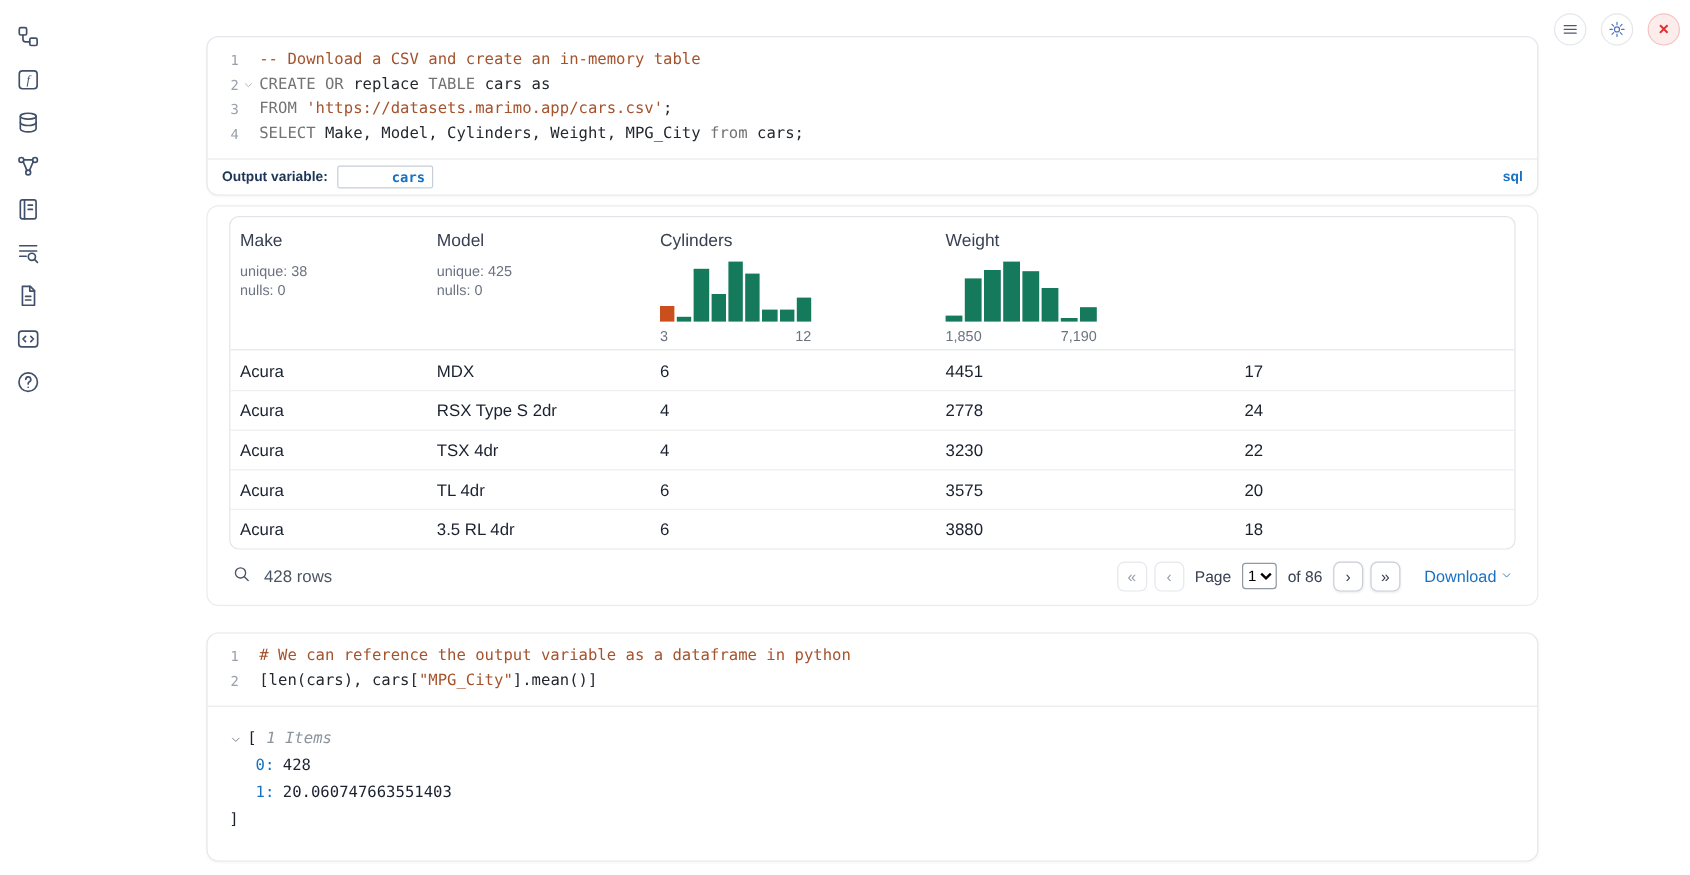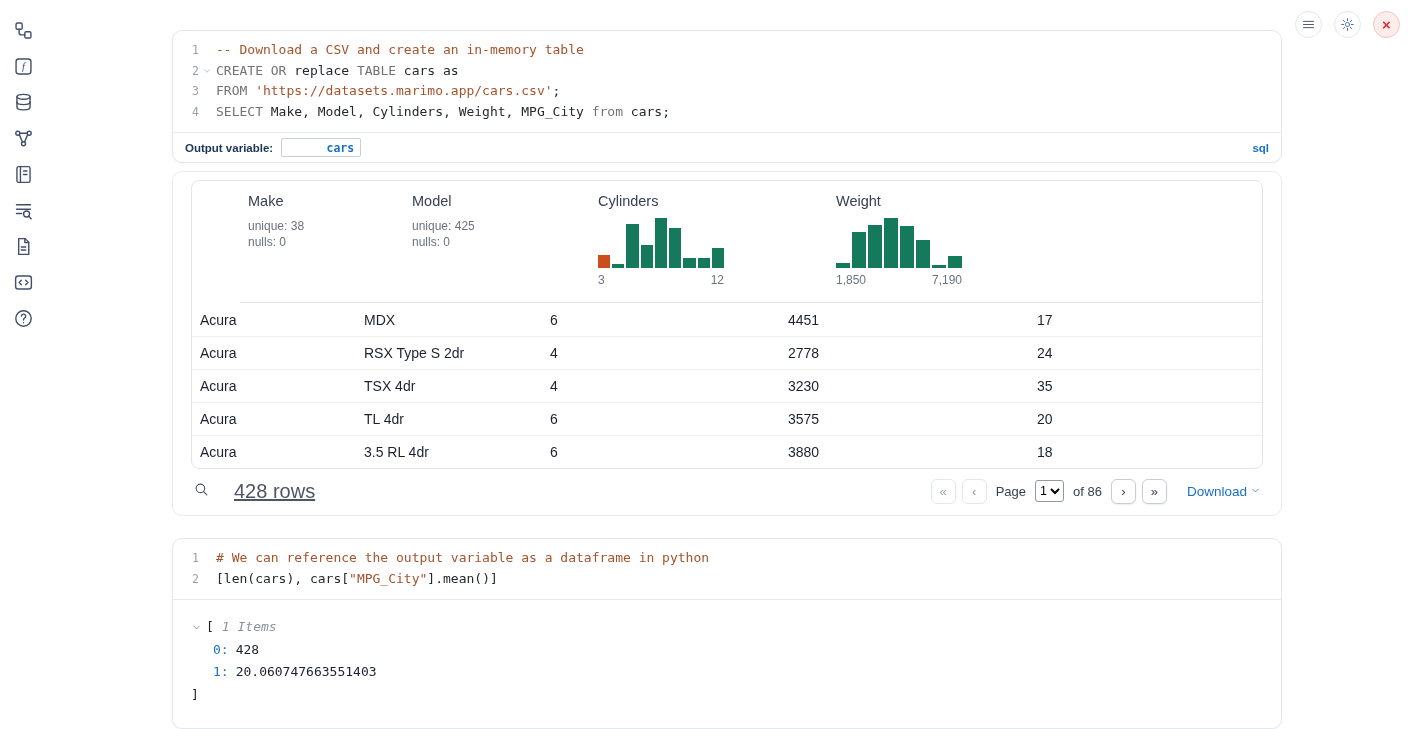--- a/index.html
+++ b/index.html
@@ -36,34 +36,34 @@
 
   .cell-footer { border-top:1px solid #e7eaee; height:30px; display:flex; align-items:center; padding:0 12px; gap:8px; }
   .ov-label { font-size:11.5px; font-weight:700; color:#1d3557; }
   .ov-input { width:80px; height:19px; border:1px solid #c7ced6; border-radius:2px; font-size:11.5px; font-weight:600;
               color:#1971c2; padding:0 6px; font-family:"DejaVu Sans Mono", monospace;text-align:right; }
   .lang-badge { margin-left:auto; font-size:11.5px; font-weight:600; color:#1971c2; }
 
   
   .table-card { margin-top:8px; border:1px solid #e8ebef; border-radius:10px; padding-bottom:2px; }
   .table-inner { margin:8px 18px 0; border:1px solid #e1e5ea; border-radius:8px; overflow:hidden; }
-  .t-head { display:grid; grid-template-columns:164px 186px 238px 249px 1fr; padding:10px 0 15px; border-bottom:1px solid #e1e5ea;margin-left:48px; }
+  .t-head { display:grid; grid-template-columns:164px 186px 238px 249px 1fr; padding:10px 0 4px; border-bottom:1px solid #e1e5ea; }
   .t-col { padding:2px 8px 0; }
   .col-name { font-size:14.5px; color:#374151; margin-bottom:9px; }
   .col-stat { font-size:12px; color:#6b7280; line-height:16px; }
   .hist { display:flex; align-items:flex-end; gap:2px; height:50px; width:126px; margin-top:2px; }
   .hist-bar { flex:1; background:#15795b; }
   .hist-bar.orange { background:#cb4f1d; }
   .hist-axis { display:flex; justify-content:space-between; width:126px; font-size:12px; color:#6b7280; margin-top:5px; }
   .t-row { display:grid; grid-template-columns:164px 186px 238px 249px 1fr; height:33px; align-items:center; }
   .t-row + .t-row { border-top:1px solid #eceef1; }
   .t-cell { padding:0 8px; font-size:14px; color:#1a2230; }
 
   .t-footer { display:flex; align-items:center; height:44px; padding:0 20px; }
-  .tf-left { display:flex; align-items:center; gap:24px; color:#4b5563; font-size:20px;text-decoration:underline; }
+  .tf-left { display:flex; align-items:center; gap:10px; color:#4b5563; font-size:14px; }
   .tf-left svg { width:17px; height:17px; color:#4b5563; }
   .tf-right { margin-left:auto; display:flex; align-items:center; gap:6px; }
   .pg-btn { width:25px; height:25px; border:1px solid #e4e7eb; border-radius:6px; background:#fff; color:#9aa1ac;
             display:flex; align-items:center; justify-content:center; font-size:13px; cursor:pointer; }
   .pg-btn.enabled { border-color:#c9ced6; color:#374151; box-shadow:0 1px 2px rgba(0,0,0,.07); }
   .pg-text { font-size:13px; color:#374151; margin:0 3px; }
   .page-select { height:22px; font-size:12.5px; border:1px solid #8f98a3; border-radius:3px; background:#fff; }
   .download { display:flex; align-items:center; gap:3px; color:#1971c2; font-size:13.5px; margin-left:14px; cursor:pointer; }
   .download svg { width:11px; height:11px; }
 
@@ -241,21 +241,21 @@
             <div class="t-cell">RSX Type S 2dr</div>
             <div class="t-cell">4</div>
             <div class="t-cell">2778</div>
             <div class="t-cell">24</div>
           </div>
           <div class="t-row">
             <div class="t-cell">Acura</div>
             <div class="t-cell">TSX 4dr</div>
             <div class="t-cell">4</div>
             <div class="t-cell">3230</div>
-            <div class="t-cell">35</div>
+            <div class="t-cell">22</div>
           </div>
           <div class="t-row">
             <div class="t-cell">Acura</div>
             <div class="t-cell">TL 4dr</div>
             <div class="t-cell">6</div>
             <div class="t-cell">3575</div>
             <div class="t-cell">20</div>
           </div>
           <div class="t-row">
             <div class="t-cell">Acura</div>

